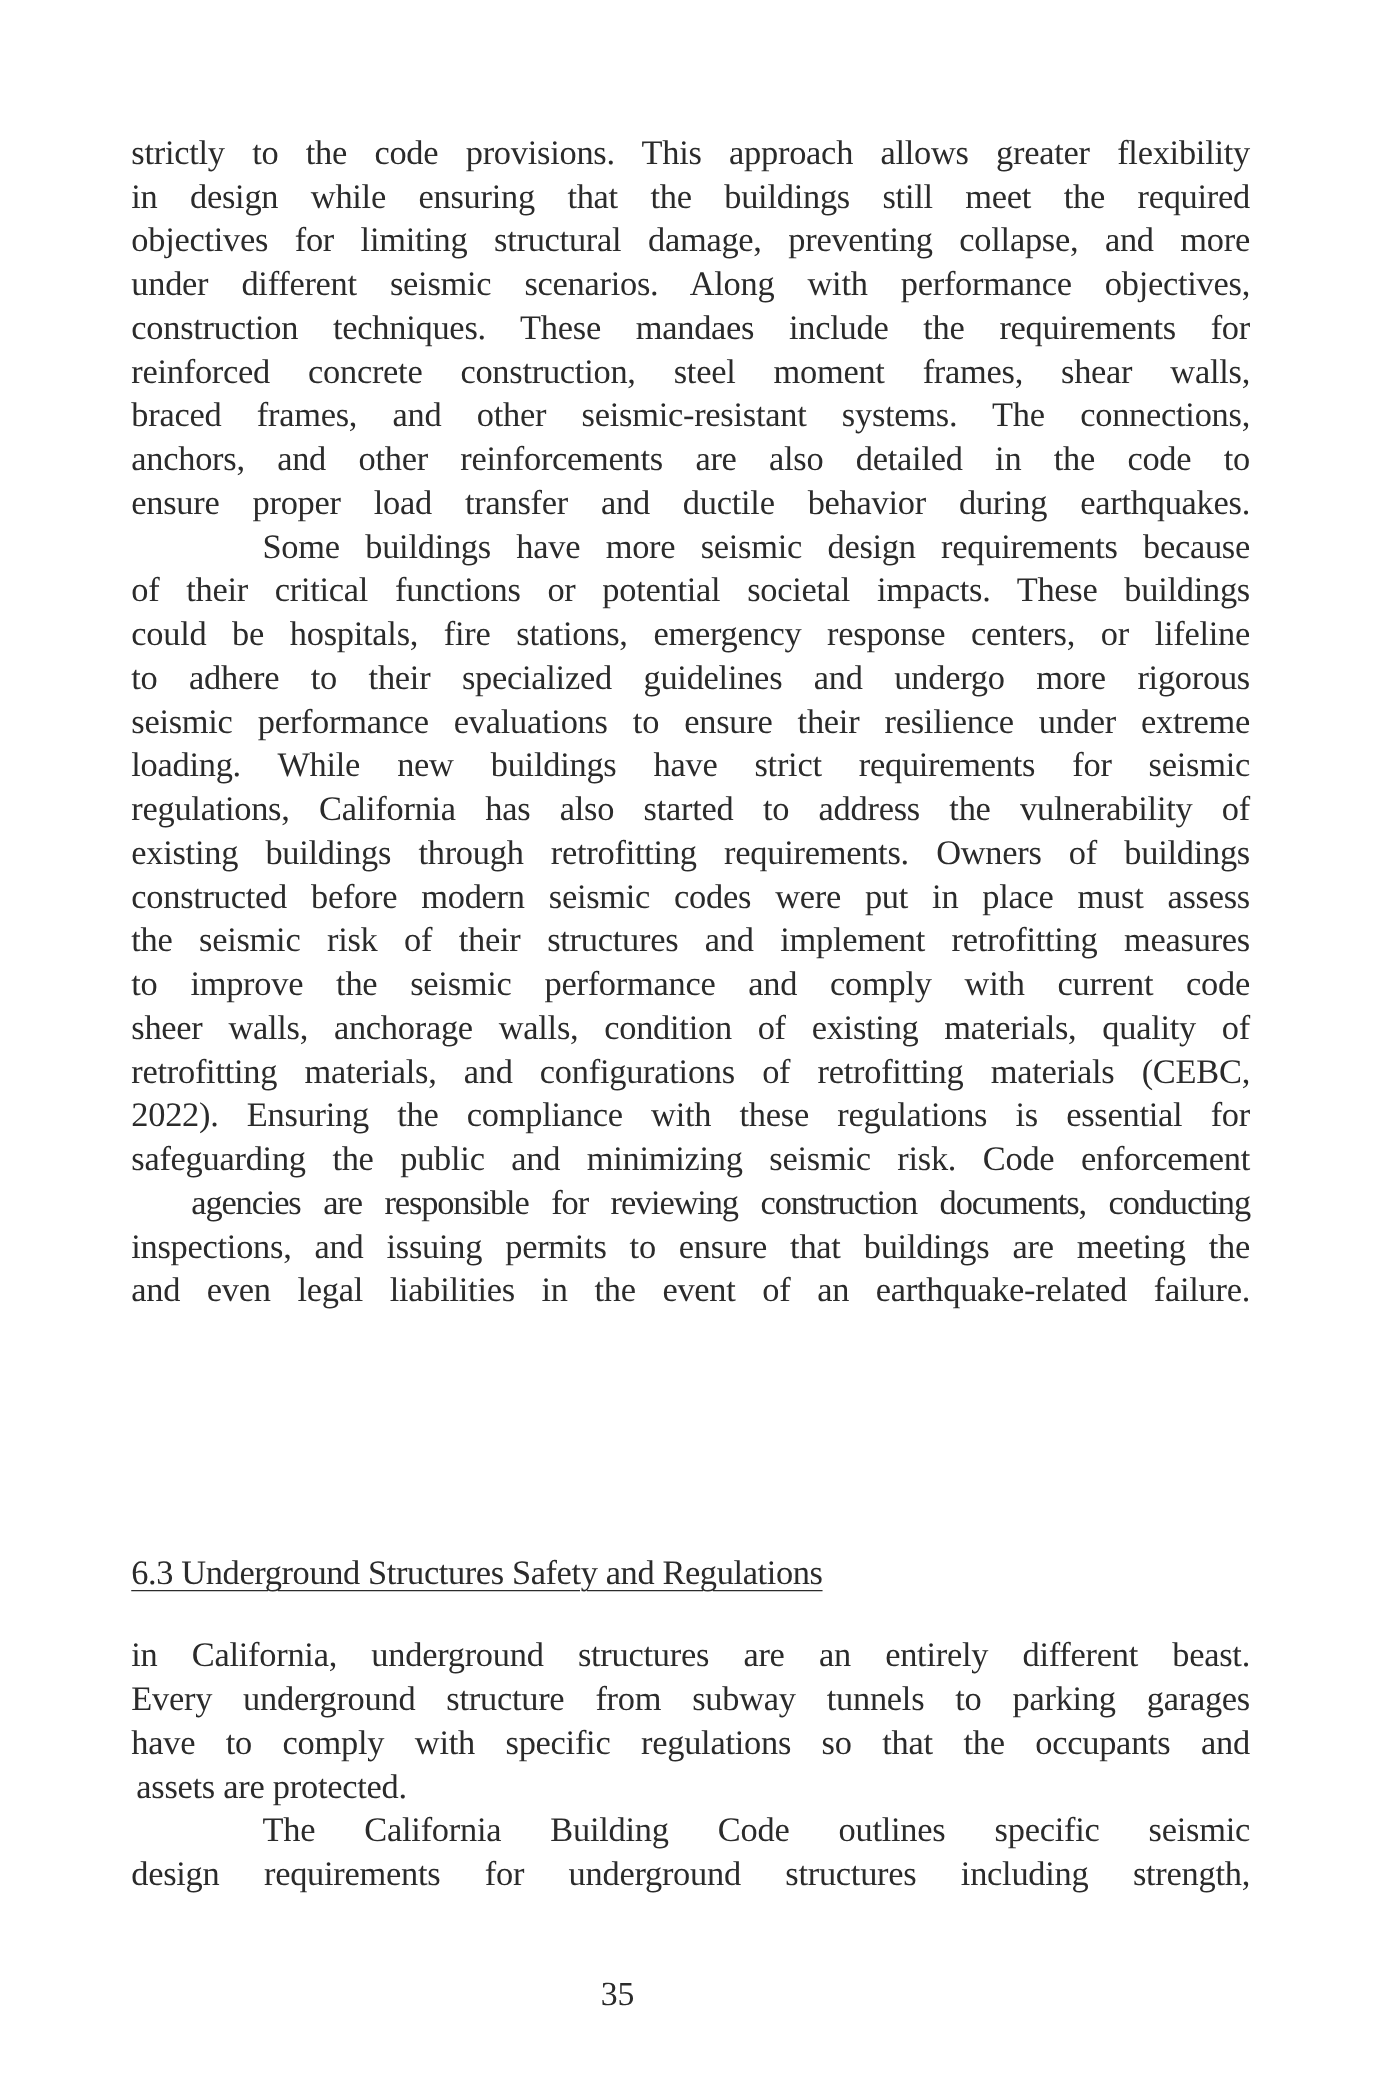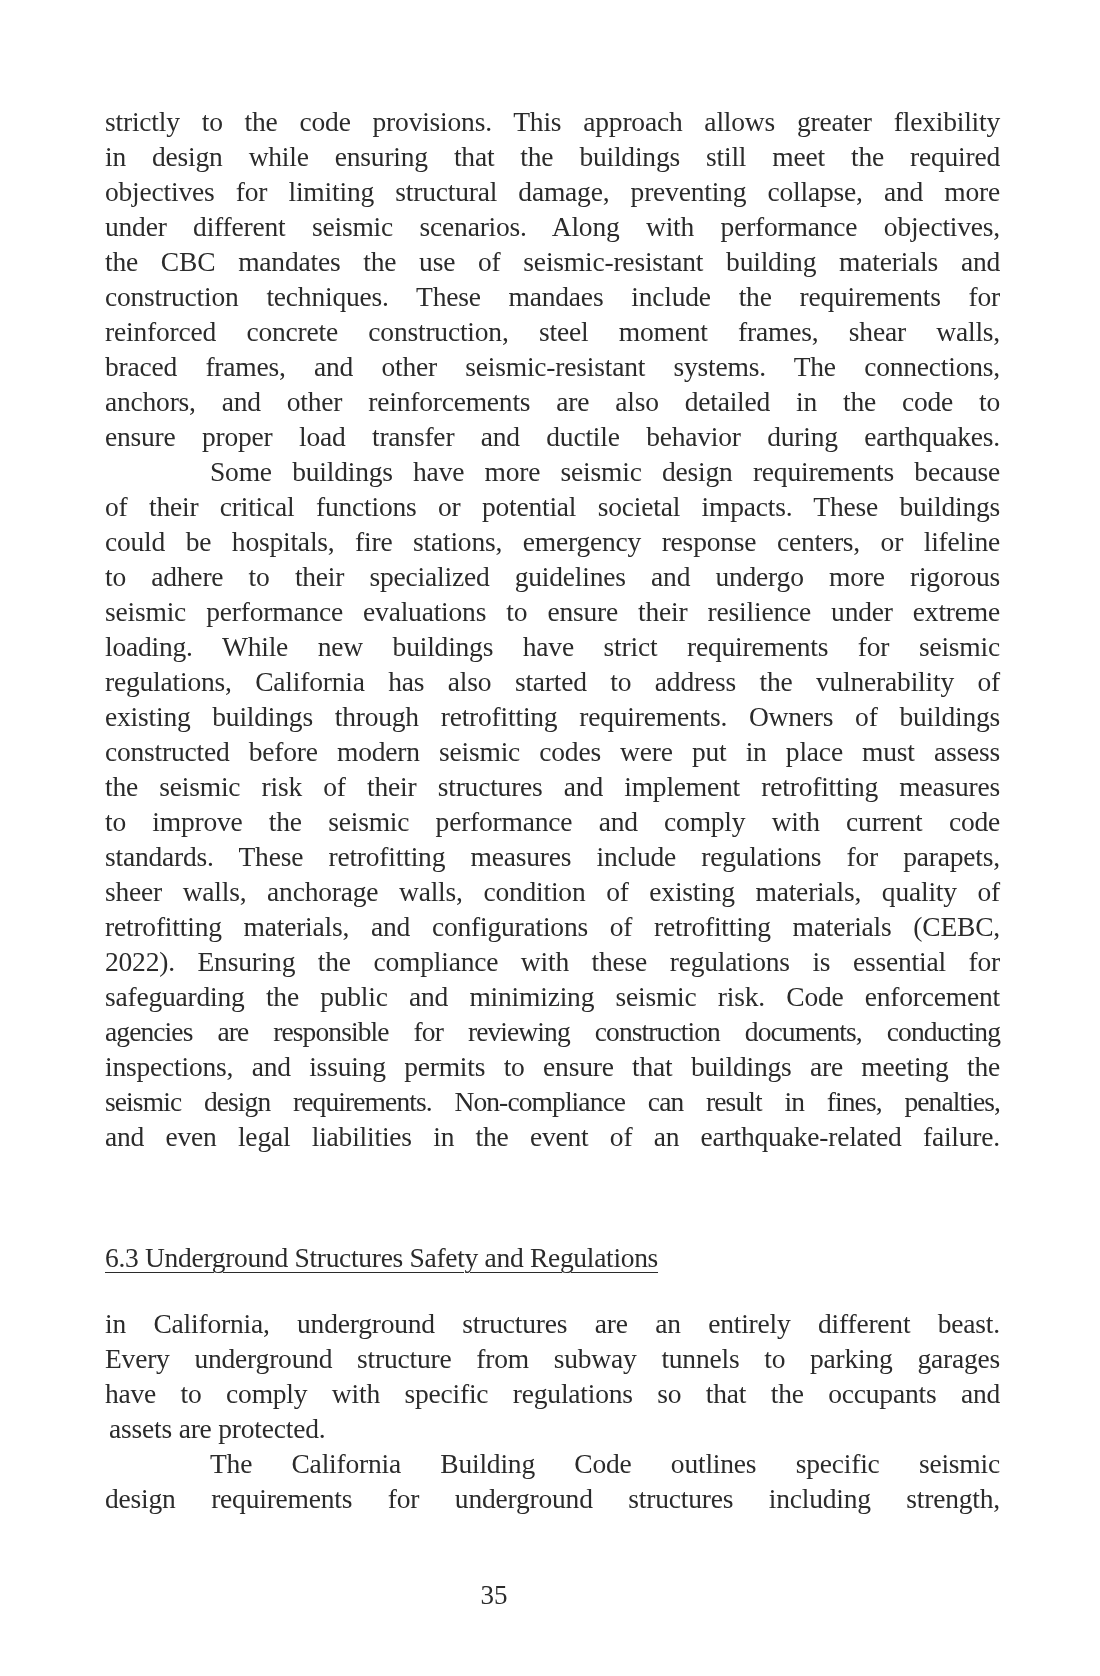--- a/index.html
+++ b/index.html
@@ -35,20 +35,21 @@
     }
     .line.last {
       text-align-last: left;
     }
     .line.indent {
       padding-left: 105px;
     }
     .line.tight {
       letter-spacing: -0.9px;
       word-spacing: -3px;
+      margin-left: 48px;
     }
     .line.small-indent {
       padding-left: 4px;
     }
     .heading {
       position: absolute;
       left: 105px;
       top: 1238px;
       font-size: 27.5px;
       line-height: 40px;
@@ -80,48 +81,45 @@
 </head>
 <body>
 
 <div class="page">
 
   <div>
     <span class="line">strictly to the code provisions. This approach allows greater flexibility</span>
     <span class="line">in design while ensuring that the buildings still meet the required</span>
     <span class="line">objectives  for limiting structural damage, preventing collapse, and more</span>
     <span class="line">under different seismic scenarios. Along with performance objectives,</span>
-    <span class="line">the CBC mandates the use of seismic-resistant building materials and</span>
     <span class="line">construction techniques. These mandaes include the requirements for</span>
     <span class="line">reinforced concrete construction, steel moment frames, shear walls,</span>
     <span class="line">braced frames, and other seismic-resistant systems. The connections,</span>
     <span class="line">anchors, and other reinforcements are also detailed in the code to</span>
     <span class="line">ensure proper load transfer and ductile behavior during earthquakes.</span>
   </div>
 
   <div>
     <span class="line indent">Some buildings have more seismic design requirements because</span>
     <span class="line">of their critical functions or potential societal impacts. These buildings</span>
     <span class="line">could be hospitals, fire stations, emergency response centers, or lifeline</span>
     <span class="line">to adhere to their specialized guidelines and undergo more rigorous</span>
     <span class="line">seismic performance evaluations to ensure their resilience under extreme</span>
     <span class="line">loading. While new buildings have strict requirements for seismic</span>
     <span class="line">regulations, California has also started to address the vulnerability of</span>
     <span class="line">existing buildings through retrofitting requirements. Owners of buildings</span>
     <span class="line">constructed before modern seismic codes were put in place must assess</span>
     <span class="line">the seismic risk of their structures and implement retrofitting measures</span>
     <span class="line">to improve the seismic performance and comply with current code</span>
-    <span class="line">standards. These retrofitting measures include regulations for parapets,</span>
     <span class="line">sheer walls, anchorage walls, condition of existing materials, quality of</span>
     <span class="line">retrofitting materials, and configurations of retrofitting materials (CEBC,</span>
     <span class="line">2022). Ensuring the compliance with these regulations is essential for</span>
     <span class="line">safeguarding the public and minimizing seismic risk. Code enforcement</span>
     <span class="line tight">agencies are responsible for reviewing construction documents, conducting</span>
     <span class="line">inspections, and issuing permits to ensure that buildings are meeting the</span>
-    <span class="line tight">seismic design requirements. Non-compliance can result in fines, penalties,</span>
     <span class="line">and even legal liabilities in the event of an earthquake-related failure.</span>
   </div>
 </div>
 
 <div class="heading">6.3 Underground Structures Safety and Regulations</div>
 
 <div class="section2">
 
   <div>
     <span class="line">in California, underground structures are an entirely different beast.</span>

